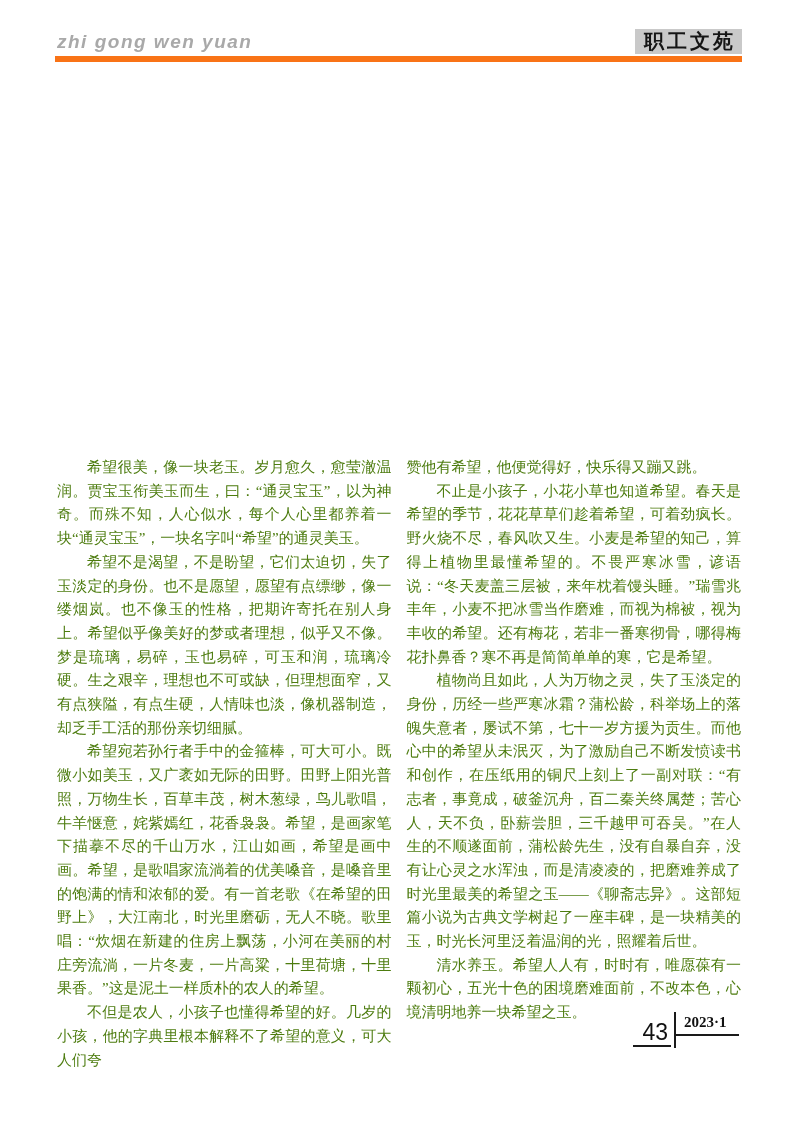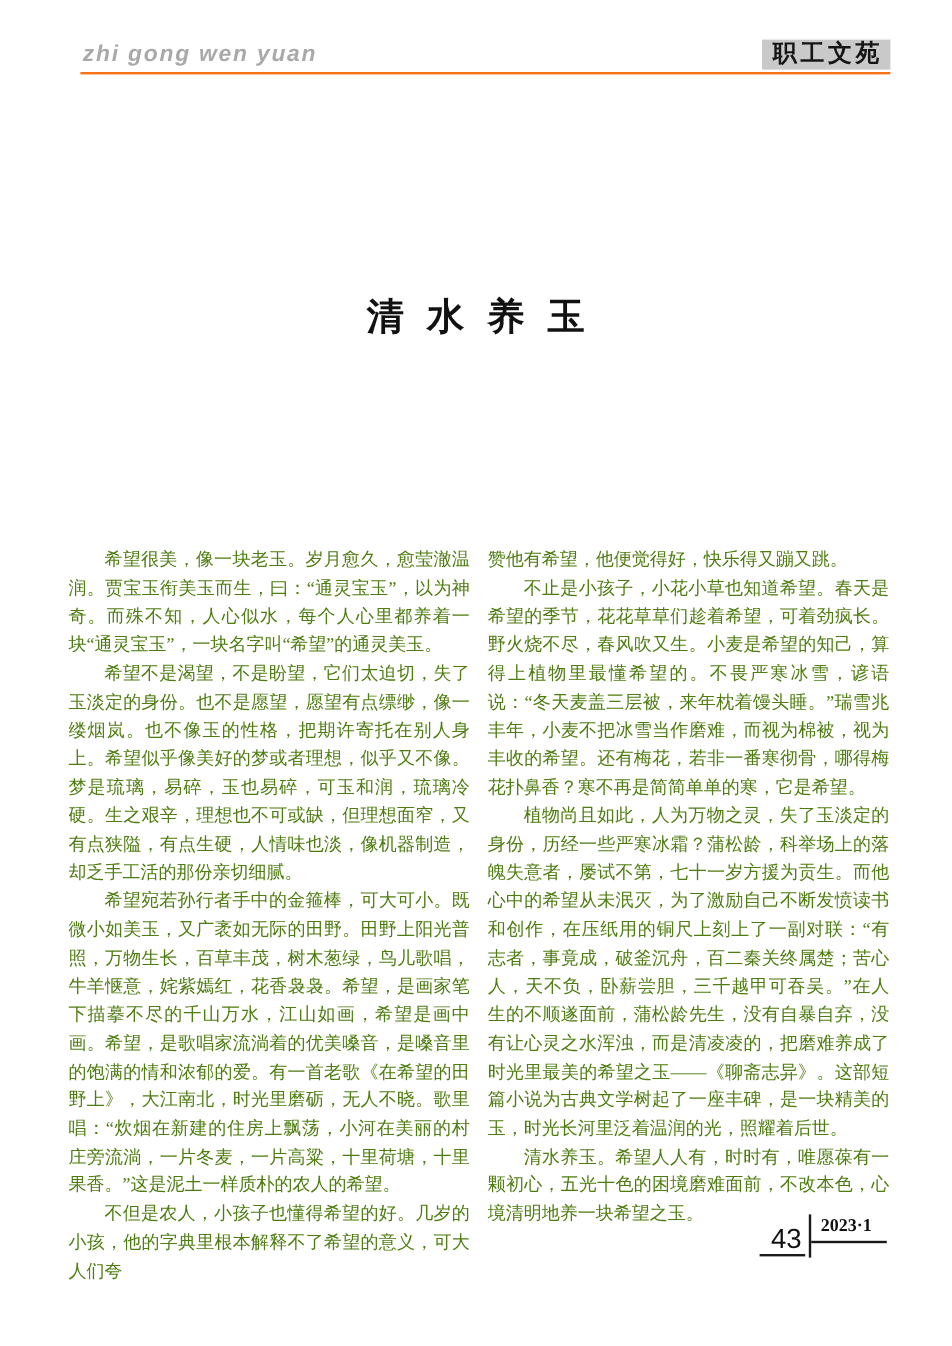--- a/index.html
+++ b/index.html
@@ -14,22 +14,21 @@
     color: #1c1c1c;
   }
 
   
   .page-header {
     position: absolute;
     left: 55px;
     right: 51px;
     top: 34px;
     height: 28px;
-    border-bottom: 2px solid #f97316;
-    margin-left: 12px;
+    border-bottom: 6px solid #f97316;
   }
   .masthead {
     position: absolute;
     left: 2px;
     bottom: 3px;
     font-family: "Liberation Sans", "DejaVu Sans", sans-serif;
     font-style: italic;
     font-weight: bold;
     font-size: 19px;
     letter-spacing: 1.5px;
@@ -138,21 +137,20 @@
 </head>
 <body>
 
 <div class="page">
 
   <div class="page-header">
     <span class="masthead">zhi gong wen yuan</span>
     <span class="section-box">职工文苑</span>
   </div>
 
-  <h1 class="article-title">清水养玉</h1>
 
   <div class="article-body">
     <div class="col">
       <p>希望很美，像一块老玉。岁月愈久，愈莹澈温润。贾宝玉衔美玉而生，曰：“通灵宝玉”，以为神奇。而殊不知，人心似水，每个人心里都养着一块“通灵宝玉”，一块名字叫“希望”的通灵美玉。</p>
       <p>希望不是渴望，不是盼望，它们太迫切，失了玉淡定的身份。也不是愿望，愿望有点缥缈，像一缕烟岚。也不像玉的性格，把期许寄托在别人身上。希望似乎像美好的梦或者理想，似乎又不像。梦是琉璃，易碎，玉也易碎，可玉和润，琉璃冷硬。生之艰辛，理想也不可或缺，但理想面窄，又有点狭隘，有点生硬，人情味也淡，像机器制造，却乏手工活的那份亲切细腻。</p>
       <p>希望宛若孙行者手中的金箍棒，可大可小。既微小如美玉，又广袤如无际的田野。田野上阳光普照，万物生长，百草丰茂，树木葱绿，鸟儿歌唱，牛羊惬意，姹紫嫣红，花香袅袅。希望，是画家笔下描摹不尽的千山万水，江山如画，希望是画中画。希望，是歌唱家流淌着的优美嗓音，是嗓音里的饱满的情和浓郁的爱。有一首老歌《在希望的田野上》，大江南北，时光里磨砺，无人不晓。歌里唱：“炊烟在新建的住房上飘荡，小河在美丽的村庄旁流淌，一片冬麦，一片高粱，十里荷塘，十里果香。”这是泥土一样质朴的农人的希望。</p>
       <p>不但是农人，小孩子也懂得希望的好。几岁的小孩，他的字典里根本解释不了希望的意义，可大人们夸</p>
     </div>
     <div class="col">
       <p class="no-indent">赞他有希望，他便觉得好，快乐得又蹦又跳。</p>

